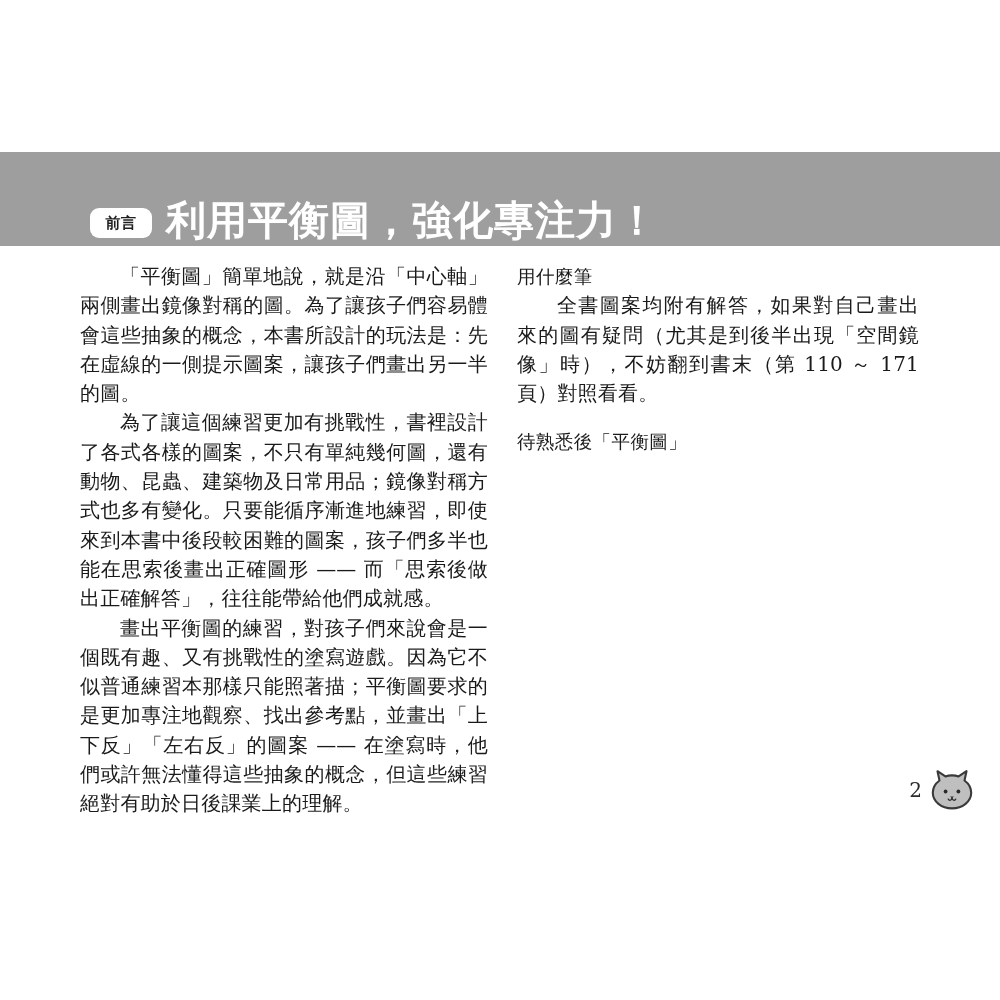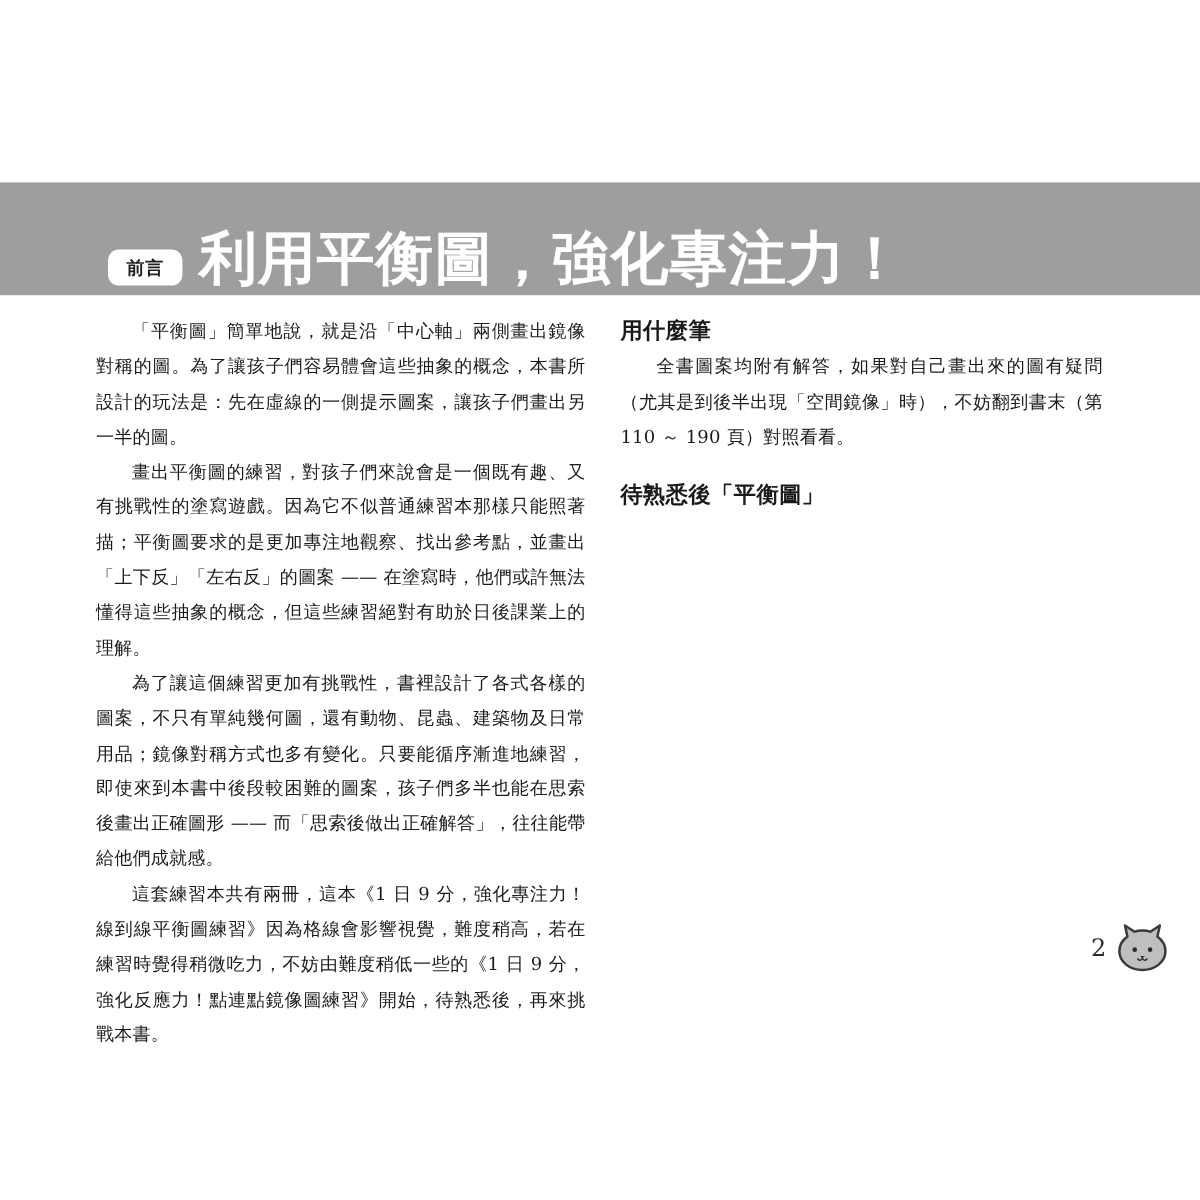--- a/index.html
+++ b/index.html
@@ -53,21 +53,21 @@
     font-family: Liberation Sans, sans-serif;
     font-weight: bold;
     font-size: 15px;
     letter-spacing: 0.5px;
     color: #1f1f1f;
     margin-bottom: 6px;
     flex: none;
   }
   #banner-title {
     color: #ffffff;
-    font-size: 48px;
+    font-size: 40px;
     font-weight: bold;
     line-height: 1;
     letter-spacing: 1px;
     white-space: nowrap;
     padding-bottom: 4px;
     text-shadow: 0 0 1px rgba(255,255,255,0.25);
   }
 
   
   #columns {
@@ -77,32 +77,32 @@
     width: 1000px;
   }
   .column {
     position: absolute;
     top: 0;
   }
   #col-left  { left: 80px;  width: 408px; }
   #col-right { left: 517px; width: 402px; }
 
   .para {
-    font-size: 15px;
+    font-size: 20px;
     line-height: 29.3px;
     text-align: justify;
     text-justify: inter-ideograph;
     text-indent: 2em;
     margin: 0;
     letter-spacing: 0.2px;
   }
 
   .sec-head {
     font-size: 18.5px;
-    font-weight: bold;
+    font-weight: normal;
     line-height: 29.3px;
     margin: 0;
     text-indent: 0;
     letter-spacing: 0.4px;
   }
   .sec-head.spaced { margin-top: 19px; }
 
   
   #footer {
     position: absolute;
@@ -132,30 +132,29 @@
     <div id="banner-inner">
       <div id="chapter-badge">前言</div>
       <div id="banner-title">利用平衡圖，強化專注力！</div>
     </div>
   </div>
 
   <div id="columns">
 
     <div class="column" id="col-left">
       <p class="para">「平衡圖」簡單地說，就是沿「中心軸」兩側畫出鏡像對稱的圖。為了讓孩子們容易體會這些抽象的概念，本書所設計的玩法是：先在虛線的一側提示圖案，讓孩子們畫出另一半的圖。</p>
+      <p class="para">為了讓這個練習更加有挑戰性，書裡設計了各式各樣的圖案，不只有單純幾何圖，還有動物、昆蟲、建築物及日常用品；鏡像對稱方式也多有變化。只要能循序漸進地練習，即使來到本書中後段較困難的圖案，孩子們多半也能在思索後畫出正確圖形 —— 而「思索後做出正確解答」，往往能帶給他們成就感。</p>
       <p class="para">畫出平衡圖的練習，對孩子們來說會是一個既有趣、又有挑戰性的塗寫遊戲。因為它不似普通練習本那樣只能照著描；平衡圖要求的是更加專注地觀察、找出參考點，並畫出「上下反」「左右反」的圖案 —— 在塗寫時，他們或許無法懂得這些抽象的概念，但這些練習絕對有助於日後課業上的理解。</p>
-      <p class="para">為了讓這個練習更加有挑戰性，書裡設計了各式各樣的圖案，不只有單純幾何圖，還有動物、昆蟲、建築物及日常用品；鏡像對稱方式也多有變化。只要能循序漸進地練習，即使來到本書中後段較困難的圖案，孩子們多半也能在思索後畫出正確圖形 —— 而「思索後做出正確解答」，往往能帶給他們成就感。</p>
-      <p class="para">這套練習本共有兩冊，這本《1 日 9 分，強化專注力！線到線平衡圖練習》因為格線會影響視覺，難度稍高，若在練習時覺得稍微吃力，不妨由難度稍低一些的《1 日 9 分，強化反應力！點連點鏡像圖練習》開始，待熟悉後，再來挑戰本書。</p>
     </div>
 
     <div class="column" id="col-right">
 
       <h2 class="sec-head">用什麼筆</h2>
 
-      <p class="para">全書圖案均附有解答，如果對自己畫出來的圖有疑問（尤其是到後半出現「空間鏡像」時），不妨翻到書末（第 110 ～ 190 頁）對照看看。</p>
+      <p class="para">全書圖案均附有解答，如果對自己畫出來的圖有疑問（尤其是到後半出現「空間鏡像」時），不妨翻到書末（第 110 ～ 171 頁）對照看看。</p>
 
       <h2 class="sec-head spaced">待熟悉後「平衡圖」</h2>
 
     </div>
   </div>
 
   <div id="footer">
     <span id="page-number">2</span>
     <svg id="cat-icon" width="46" height="44" viewBox="0 0 46 44">
 

